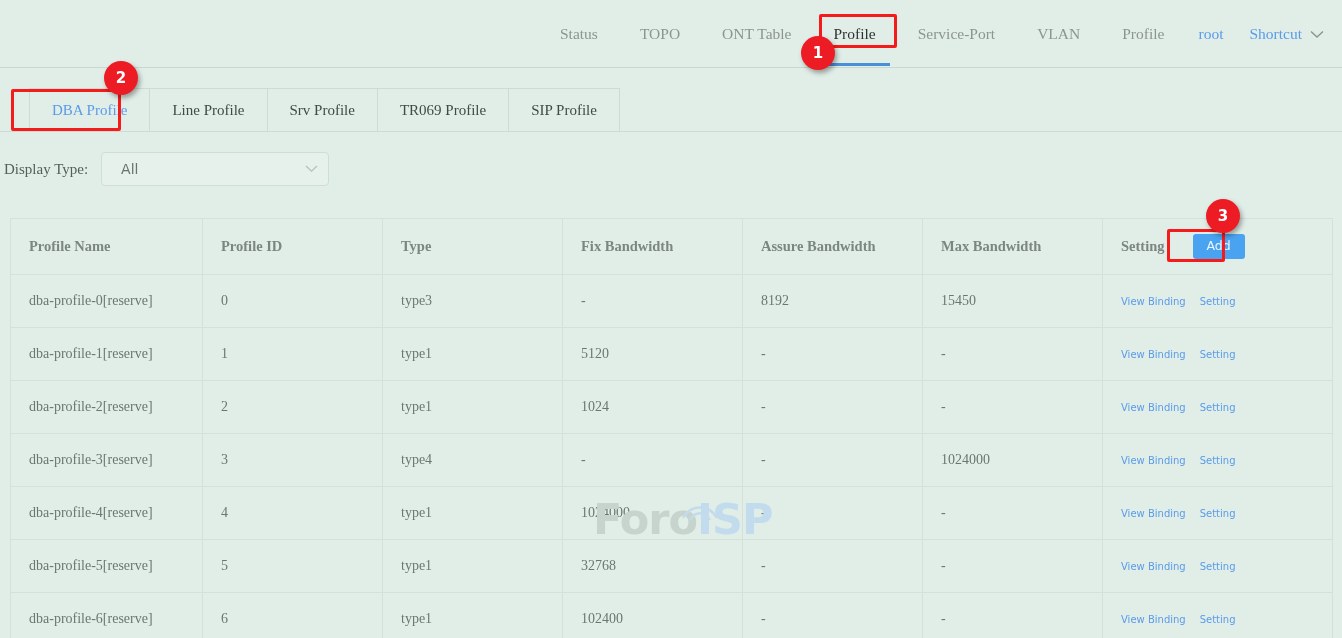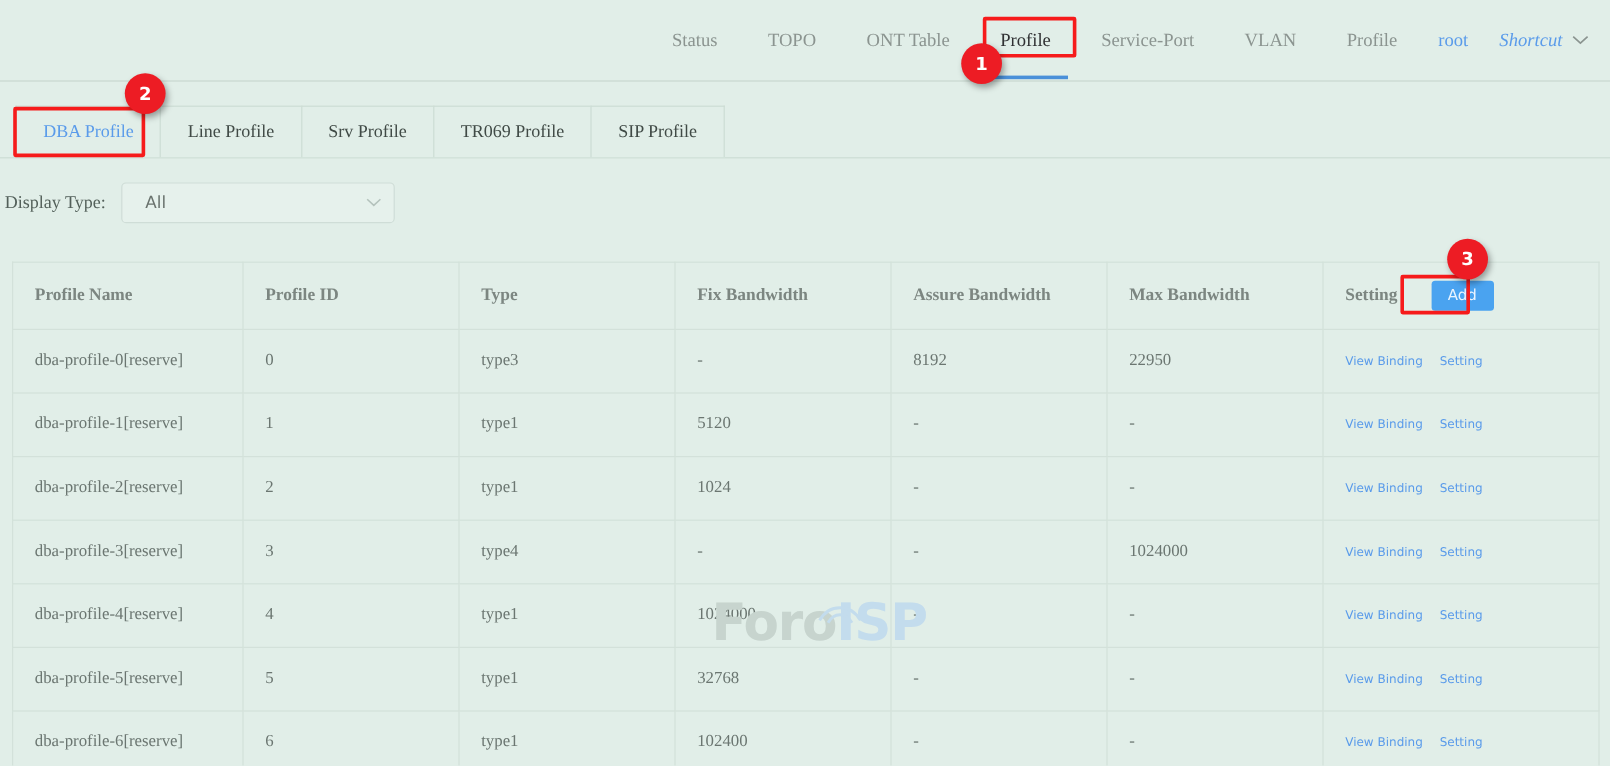--- a/index.html
+++ b/index.html
@@ -68,30 +68,30 @@
   }
   .nav-right {
     position: absolute;
     right: 18px; top: 0;
     height: 68px;
     display: flex;
     align-items: center;
     gap: 26px;
   }
   .nav-link { font-size: 15.5px; color: #5a9bea; cursor: pointer; }
-  .shortcut-wrap { display: flex; align-items: center; gap: 8px; cursor: pointer; font-style: italic; }
+  .shortcut-wrap { display: flex; align-items: center; gap: 8px; cursor: pointer; }
   .chev { display: inline-block; color: #8b9490; }
 
   
   .subtabs-bar {
     height: 64px;
     border-bottom: 1px solid #ccdcd4;
     display: flex;
     align-items: flex-end;
-    padding-left: 13px;
+    padding-left: 29px;
   }
   .subtabs { display: flex; }
   .subtab {
     height: 43px;
     line-height: 43px;
     padding: 0 22px;
     font-size: 15px;
     color: #404a46;
     border: 1px solid #ccdcd4;
     border-bottom: none;
@@ -287,21 +287,21 @@
           </th>
         </tr>
       </thead>
       <tbody id="tbody">
           <tr>
             <td class="c0">dba-profile-0[reserve]</td>
             <td class="c1">0</td>
             <td class="c2">type3</td>
             <td class="c3">-</td>
             <td class="c4">8192</td>
-            <td class="c5">22950</td>
+            <td class="c5">15450</td>
             <td class="c6">
               <div class="cell-actions">
                 <span class="act-link">View Binding</span>
                 <span class="act-link">Setting</span>
               </div>
             </td>
           </tr>
           <tr>
             <td class="c0">dba-profile-1[reserve]</td>
             <td class="c1">1</td>

